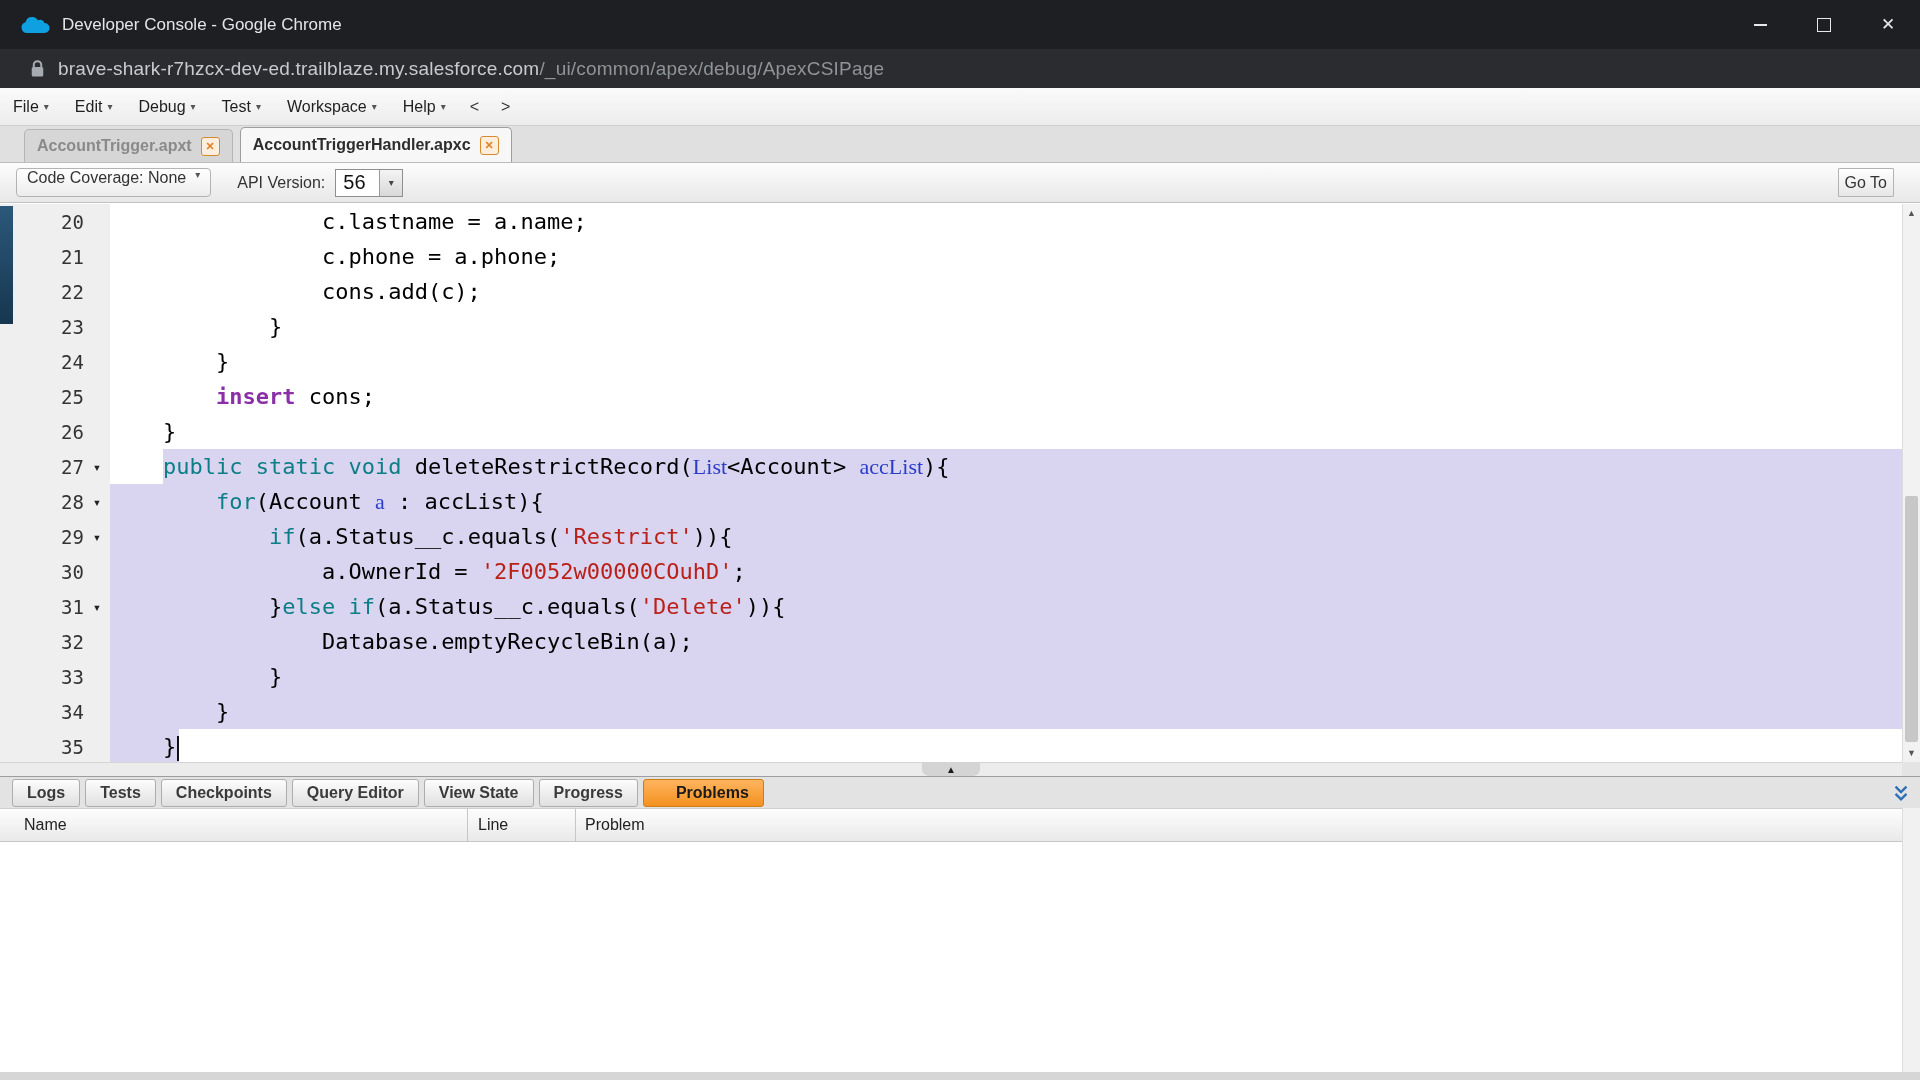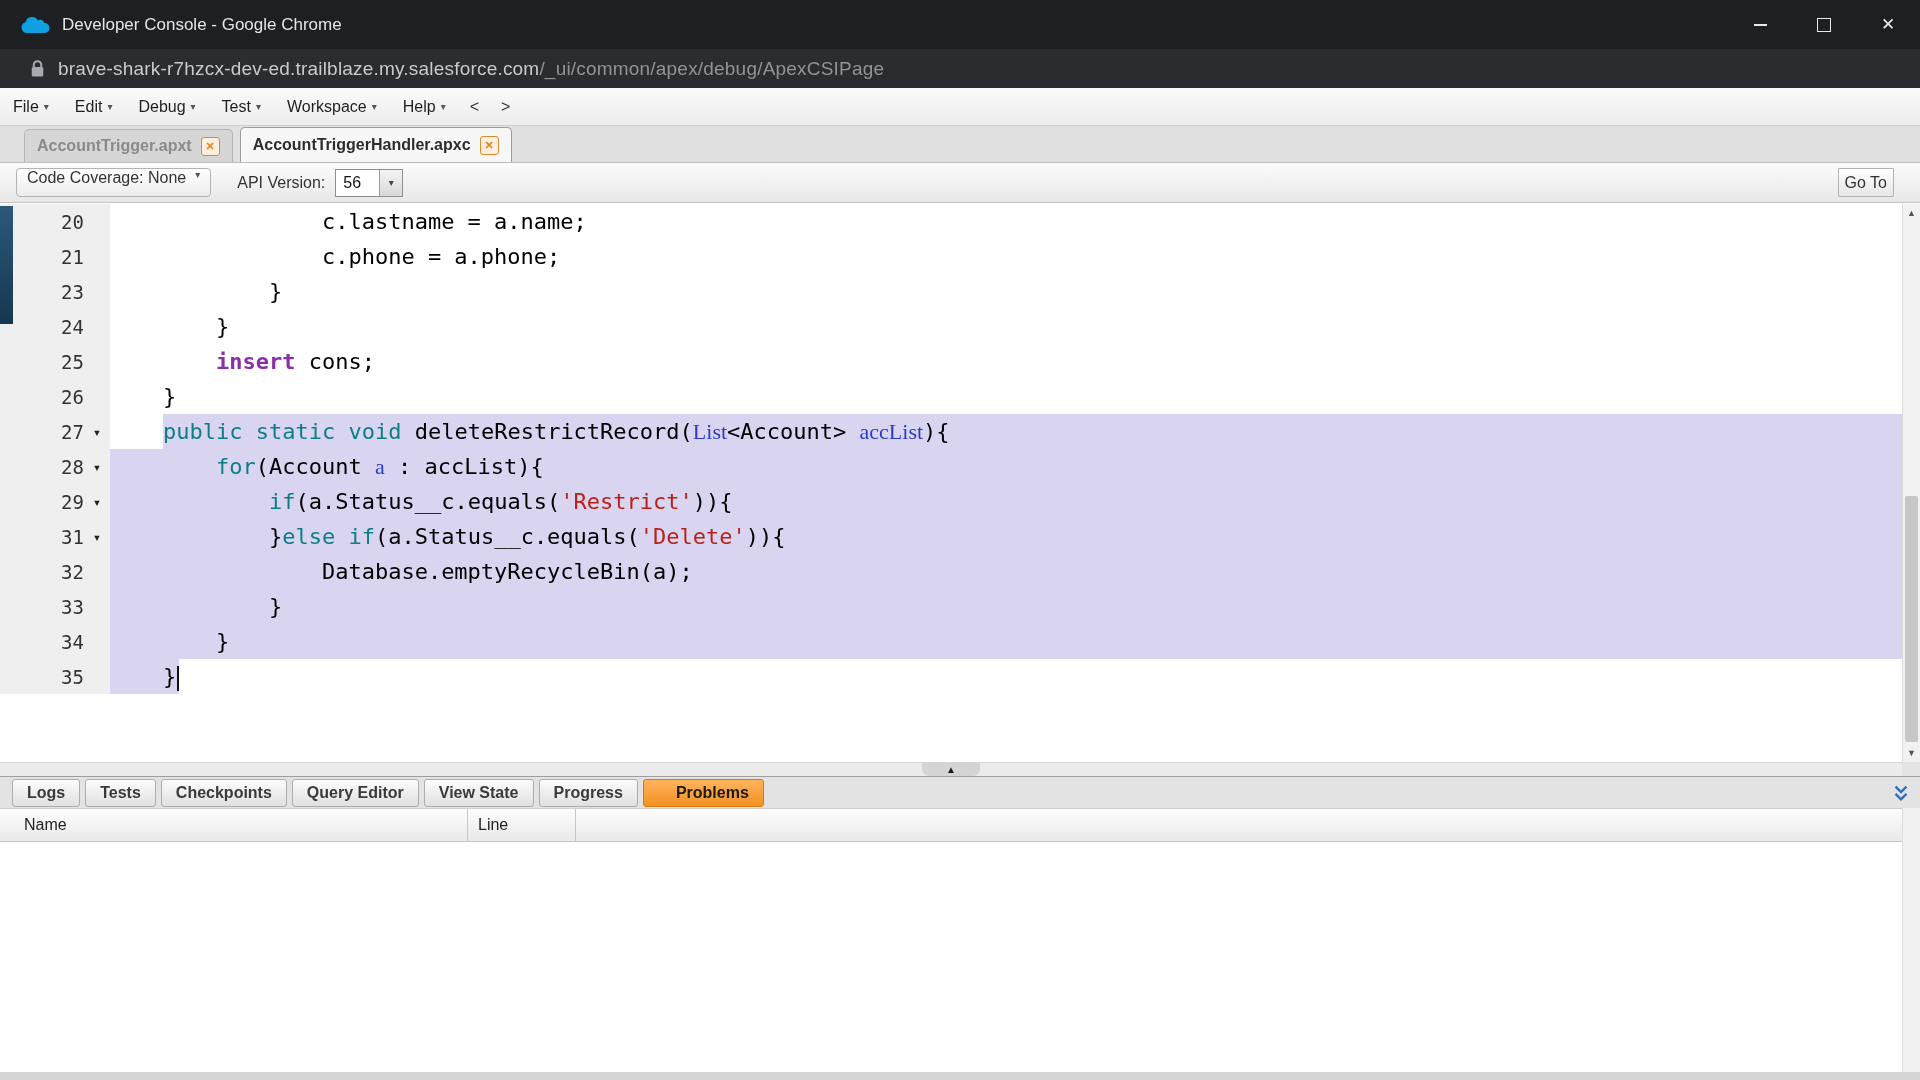--- a/index.html
+++ b/index.html
@@ -47,21 +47,21 @@
     font-size:11px;font-weight:bold;display:flex;align-items:center;justify-content:center;line-height:1;}
 
   
   .toolbar{left:0;right:0;top:163px;height:40px;background:linear-gradient(#fcfcfc,#e8e8e8);
     border-bottom:1px solid #c2c2c2;display:flex;align-items:center;box-sizing:border-box;padding-left:16px;}
   .dd-btn{display:flex;align-items:flex-start;border:1px solid #b3b3b3;border-radius:4px;
     background:linear-gradient(#ffffff,#ececec);height:27px;padding:0 10px;font-size:16px;color:#333;}
   .dd-btn .menu-caret{margin-left:9px;}
   .api-label{margin-left:26px;font-size:16px;color:#333;}
   .select{display:flex;margin-left:10px;border:1px solid #8f8f8f;background:#fff;height:26px;align-items:stretch;}
-  .select-value{width:36px;display:flex;align-items:center;padding-left:7px;font-size:16px;color:#111;}
+  .select-value{width:36px;display:flex;align-items:center;padding-left:7px;font-size:20px;color:#111;}
   .select-btn{width:22px;background:linear-gradient(#f4f4f4,#d8d8d8);border-left:1px solid #9a9a9a;
     display:flex;align-items:center;justify-content:center;font-size:10px;color:#444;}
   .goto-btn{margin-left:auto;margin-right:26px;border:1px solid #b3b3b3;border-radius:1px;
     background:linear-gradient(#ffffff,#e6e6e6);height:27px;padding:0 6px;display:flex;align-items:center;
     font-size:16px;color:#333;}
 
   
   .editor{left:0;top:204px;height:558px;right:18px;background:#fff;overflow:hidden;}
   .code-row{display:flex;height:35px;}
   .gutter-cell{width:110px;flex:0 0 110px;background:#efefef;display:flex;justify-content:flex-end;
@@ -221,20 +221,31 @@
           <span class="fold"></span>
         </div>
         <div class="code-line">
           <span class="ind seg">                </span>
           <span class="txt seg"><span class="tok-plain">c.phone = a.phone;</span></span>
           <span class="fill seg"></span>
         </div>
       </div>
       <div class="code-row hl-none">
         <div class="gutter-cell">
+          <span>22</span>
+          <span class="fold"></span>
+        </div>
+        <div class="code-line">
+          <span class="ind seg">                </span>
+          <span class="txt seg"><span class="tok-plain">cons.add(c);</span></span>
+          <span class="fill seg"></span>
+        </div>
+      </div>
+      <div class="code-row hl-none">
+        <div class="gutter-cell">
           <span>23</span>
           <span class="fold"></span>
         </div>
         <div class="code-line">
           <span class="ind seg">            </span>
           <span class="txt seg"><span class="tok-plain">}</span></span>
           <span class="fill seg"></span>
         </div>
       </div>
       <div class="code-row hl-none">
@@ -293,20 +304,31 @@
         </div>
       </div>
       <div class="code-row hl-full">
         <div class="gutter-cell">
           <span>29</span>
           <span class="fold">▾</span>
         </div>
         <div class="code-line">
           <span class="ind seg">            </span>
           <span class="txt seg"><span class="tok-kw">if</span><span class="tok-plain">(a.Status__c.equals(</span><span class="tok-str">'Restrict'</span><span class="tok-plain">)){</span></span>
+          <span class="fill seg"></span>
+        </div>
+      </div>
+      <div class="code-row hl-full">
+        <div class="gutter-cell">
+          <span>30</span>
+          <span class="fold"></span>
+        </div>
+        <div class="code-line">
+          <span class="ind seg">                </span>
+          <span class="txt seg"><span class="tok-plain">a.OwnerId = </span><span class="tok-str">'2F0052w00000COuhD'</span><span class="tok-plain">;</span></span>
           <span class="fill seg"></span>
         </div>
       </div>
       <div class="code-row hl-full">
         <div class="gutter-cell">
           <span>31</span>
           <span class="fold">▾</span>
         </div>
         <div class="code-line">
           <span class="ind seg">            </span>
@@ -401,17 +423,18 @@
     <svg width="20" height="20" viewBox="0 0 22 22">
         <polyline points="5,4 11,10 17,4" fill="none" stroke="#2f6fb5" stroke-width="2.6"></polyline>
         <polyline points="5,12 11,18 17,12" fill="none" stroke="#2f6fb5" stroke-width="2.6"></polyline>
       </svg>
   </span>
 </div>
 
 <div class="abs panel-header">
   <div class="ph-cell ph-name">Name</div>
   <div class="ph-cell ph-line">Line</div>
+  <div class="ph-cell ph-problem">Problem</div>
 </div>
 
 <div class="abs panel-body"></div>
 <div class="abs panel-side"></div>
 <div class="abs bottom-strip"></div>
 
 </body></html>

